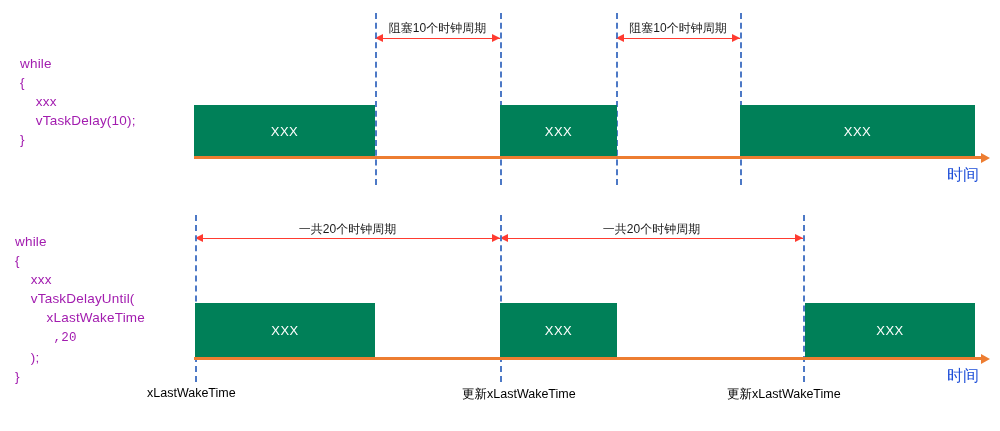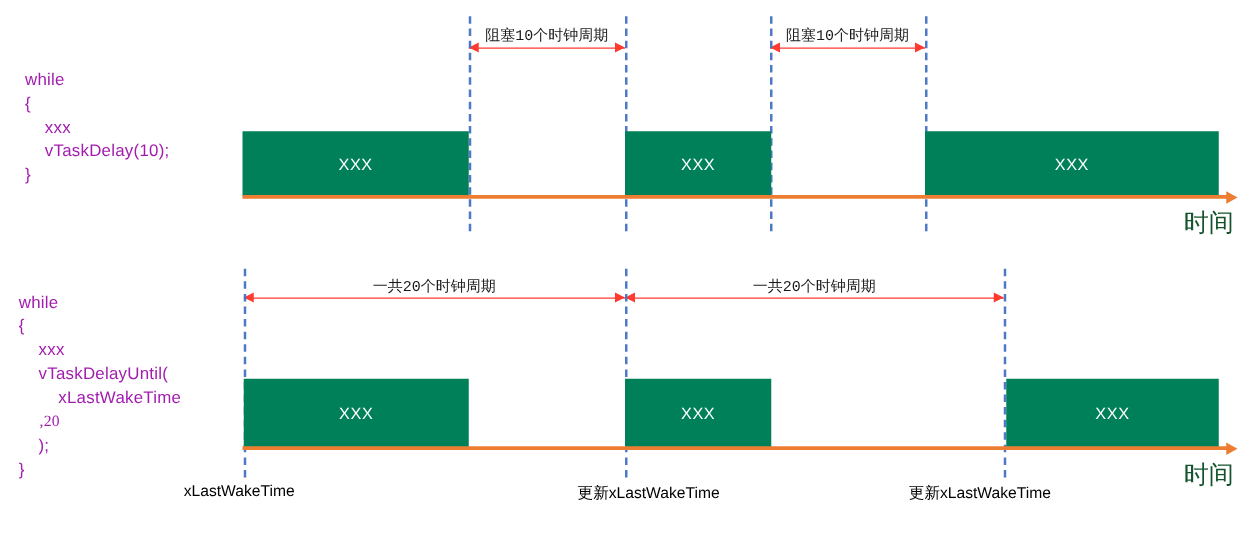--- a/index.html
+++ b/index.html
@@ -21,21 +21,21 @@
   .code-block {
     position: absolute;
     font-family: "Liberation Sans", sans-serif;
     font-size: 13.5px;
     line-height: 19px;
     white-space: pre;
     color: #a21caf;
     letter-spacing: 0.2px;
   }
   .code-mono {
-    font-family: Liberation Serif, serif;
+    font-family: Liberation Mono, monospace;
     font-size: 12.5px;
   }
   .task-block {
     position: absolute;
     background: #008058;
     display: flex;
     align-items: center;
     justify-content: center;
     color: #ffffff;
     font-size: 13px;
@@ -79,26 +79,26 @@
   }
   .arrow-right {
     border-left: 8px solid #FF3B30;
   }
   .measure-label {
     position: absolute;
     font-size: 12px;
     color: #1a1a1a;
     white-space: nowrap;
     text-align: center;
-    font-family: Liberation Mono, monospace;
+    font-family: Liberation Sans, sans-serif;
   }
   .axis-label {
     position: absolute;
-    font-size: 20px;
-    color: #14532d;
+    font-size: 16px;
+    color: #1d4ed8;
     white-space: nowrap;
   }
   .tick-label {
     position: absolute;
     font-size: 12.5px;
     color: #000000;
     white-space: nowrap;
   }
 </style>
 </head>

